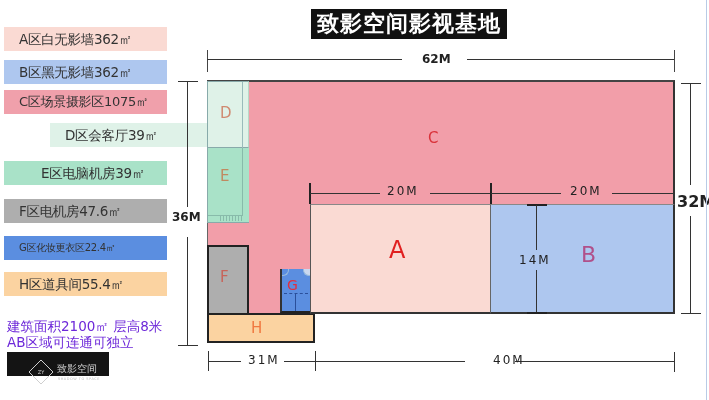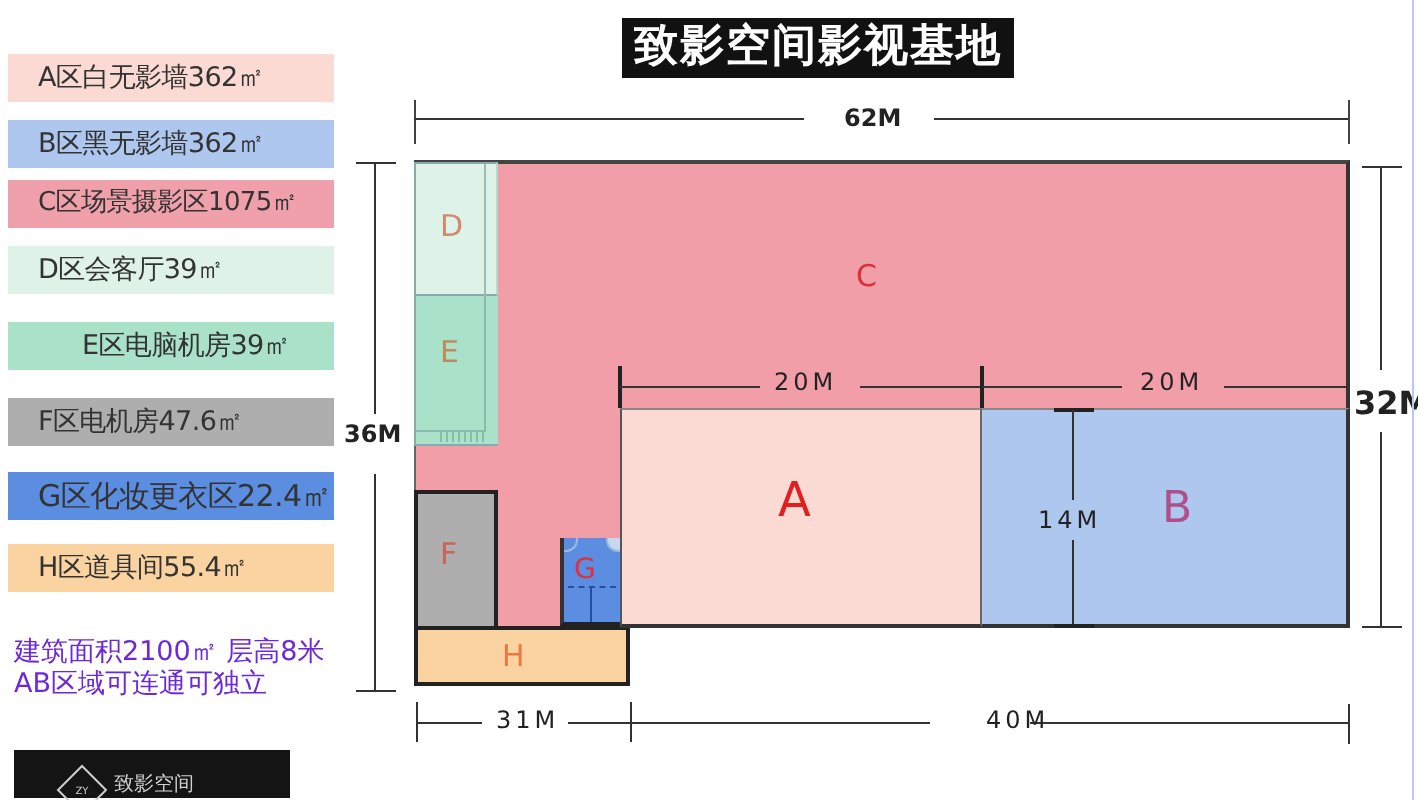--- a/index.html
+++ b/index.html
@@ -7,35 +7,35 @@
   .abs{position:absolute;}
   .legend-item{position:absolute;left:4px;width:163px;height:24px;line-height:24px;font-size:13.5px;color:#333;padding-left:15px;box-sizing:border-box;white-space:nowrap;letter-spacing:-0.3px;}
   .title{position:absolute;left:311px;top:9px;height:30px;padding:0 6px;background:#111;color:#fff;font-weight:bold;font-size:22px;line-height:30px;letter-spacing:1px;}
   .note{position:absolute;left:7px;font-size:13.5px;color:#6d28d9;line-height:16px;white-space:nowrap;}
   .zone{position:absolute;box-sizing:border-box;}
   .zlabel{position:absolute;font-size:15px;}
   .hline{position:absolute;height:0;border-top:1px solid #333;}
   .vline{position:absolute;width:0;border-left:1px solid #333;}
   .dimtxt{position:absolute;font-size:12px;color:#222;background:transparent;letter-spacing:2px;white-space:nowrap;}
   .bold{font-weight:bold;letter-spacing:0;}
-  .logo{position:absolute;left:7px;top:375px;width:102px;height:24px;background:#141414;padding-left:36px;}
+  .logo{position:absolute;left:7px;top:352px;width:102px;height:24px;background:#141414;}
 </style>
 </head>
 <body>
 
 <div class="title">致影空间影视基地</div>
 
 <div>
   <div class="legend-item" style="top:27px;background:#fadad3;">A区白无影墙362㎡</div>
   <div class="legend-item" style="top:60px;background:#aec7ef;">B区黑无影墙362㎡</div>
   <div class="legend-item" style="top:90px;background:#f0a0ab;font-size:13px;">C区场景摄影区1075㎡</div>
-  <div class="legend-item" style="top:123px;background:#dff2e8;">D区会客厅39㎡</div>
+  <div class="legend-item" style="top:123px;background:#dff2e8;margin-left:46px;">D区会客厅39㎡</div>
   <div class="legend-item" style="top:161px;background:#a9e2c8;text-align:center;">E区电脑机房39㎡</div>
   <div class="legend-item" style="top:199px;background:#aeaeae;">F区电机房47.6㎡</div>
-  <div class="legend-item" style="top:236px;background:#5b8ee0;font-size:15px;">G区化妆更衣区22.4㎡</div>
+  <div class="legend-item" style="top:236px;background:#5b8ee0;font-size:10px;">G区化妆更衣区22.4㎡</div>
   <div class="legend-item" style="top:272px;background:#fbd3a1;">H区道具间55.4㎡</div>
 </div>
 
 <div class="note" style="top:318px;">建筑面积2100㎡ 层高8米</div>
 <div class="note" style="top:334px;">AB区域可连通可独立</div>
 
 <div class="logo">
   <svg width="102" height="40" viewBox="0 0 102 40" style="position:absolute;left:0;top:0;">
     <polygon points="34,8 46,20 34,32 22,20" fill="none" stroke="#cfcfcf" stroke-width="1"></polygon>
     <text x="34" y="22" font-size="5" fill="#cfcfcf" text-anchor="middle" font-family="DejaVu Sans, sans-serif">ZY</text>

